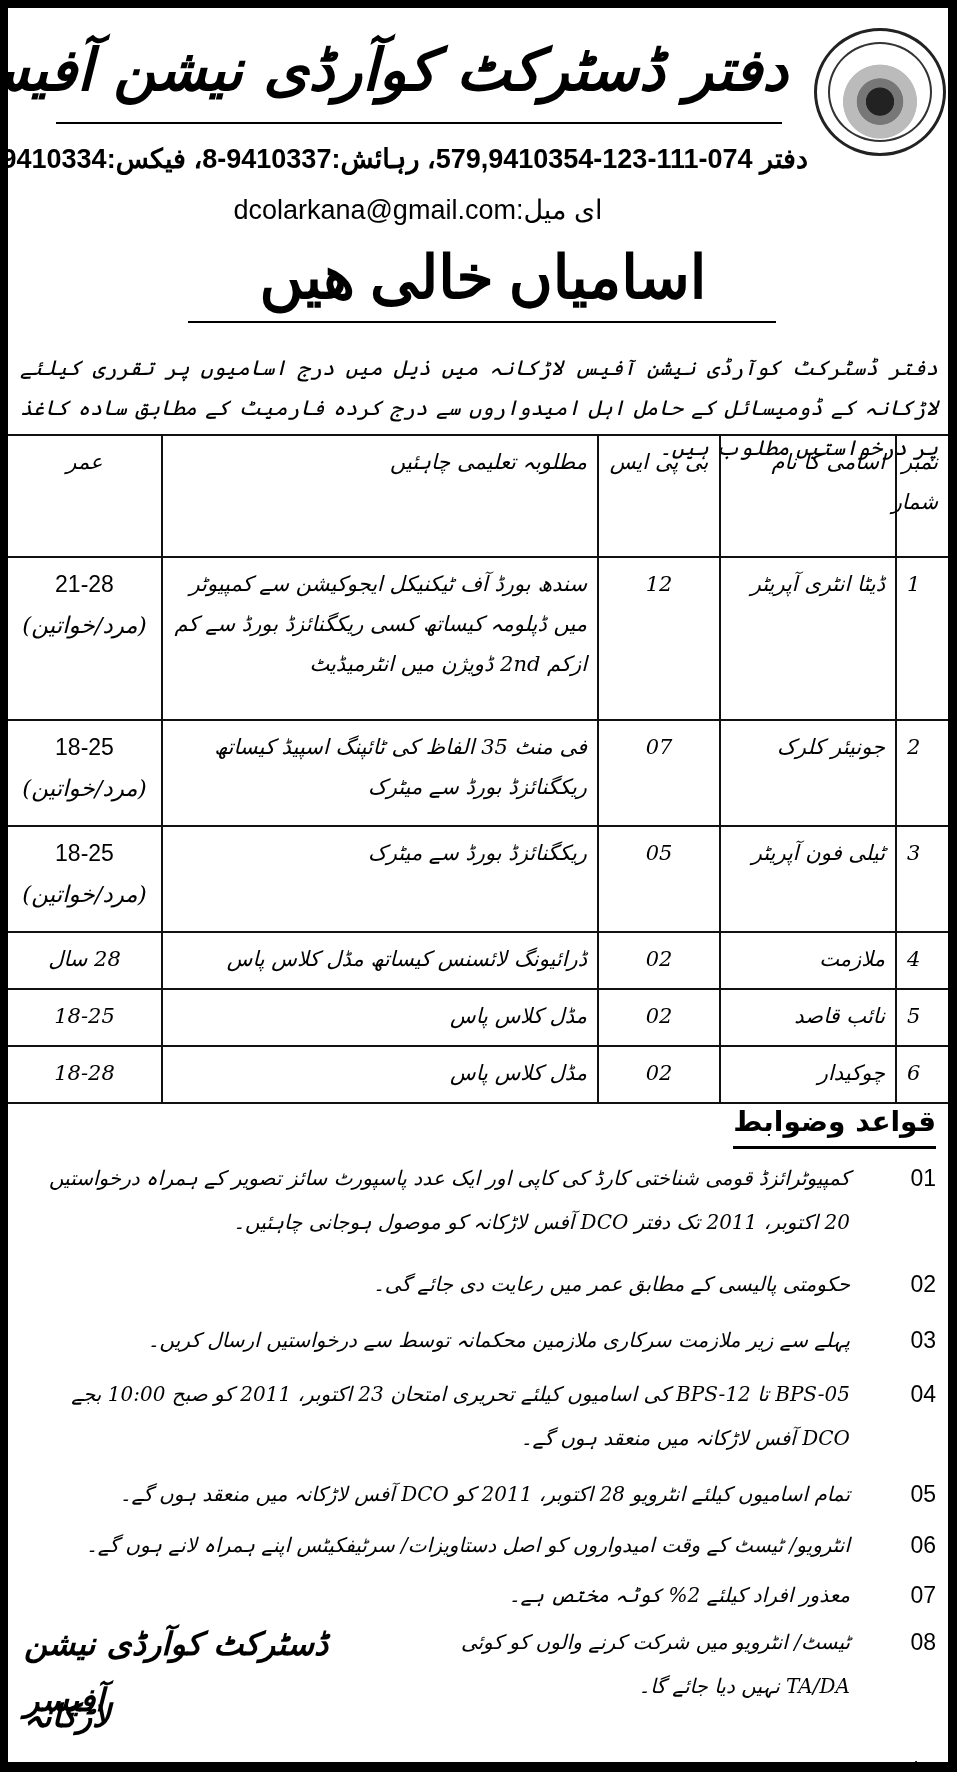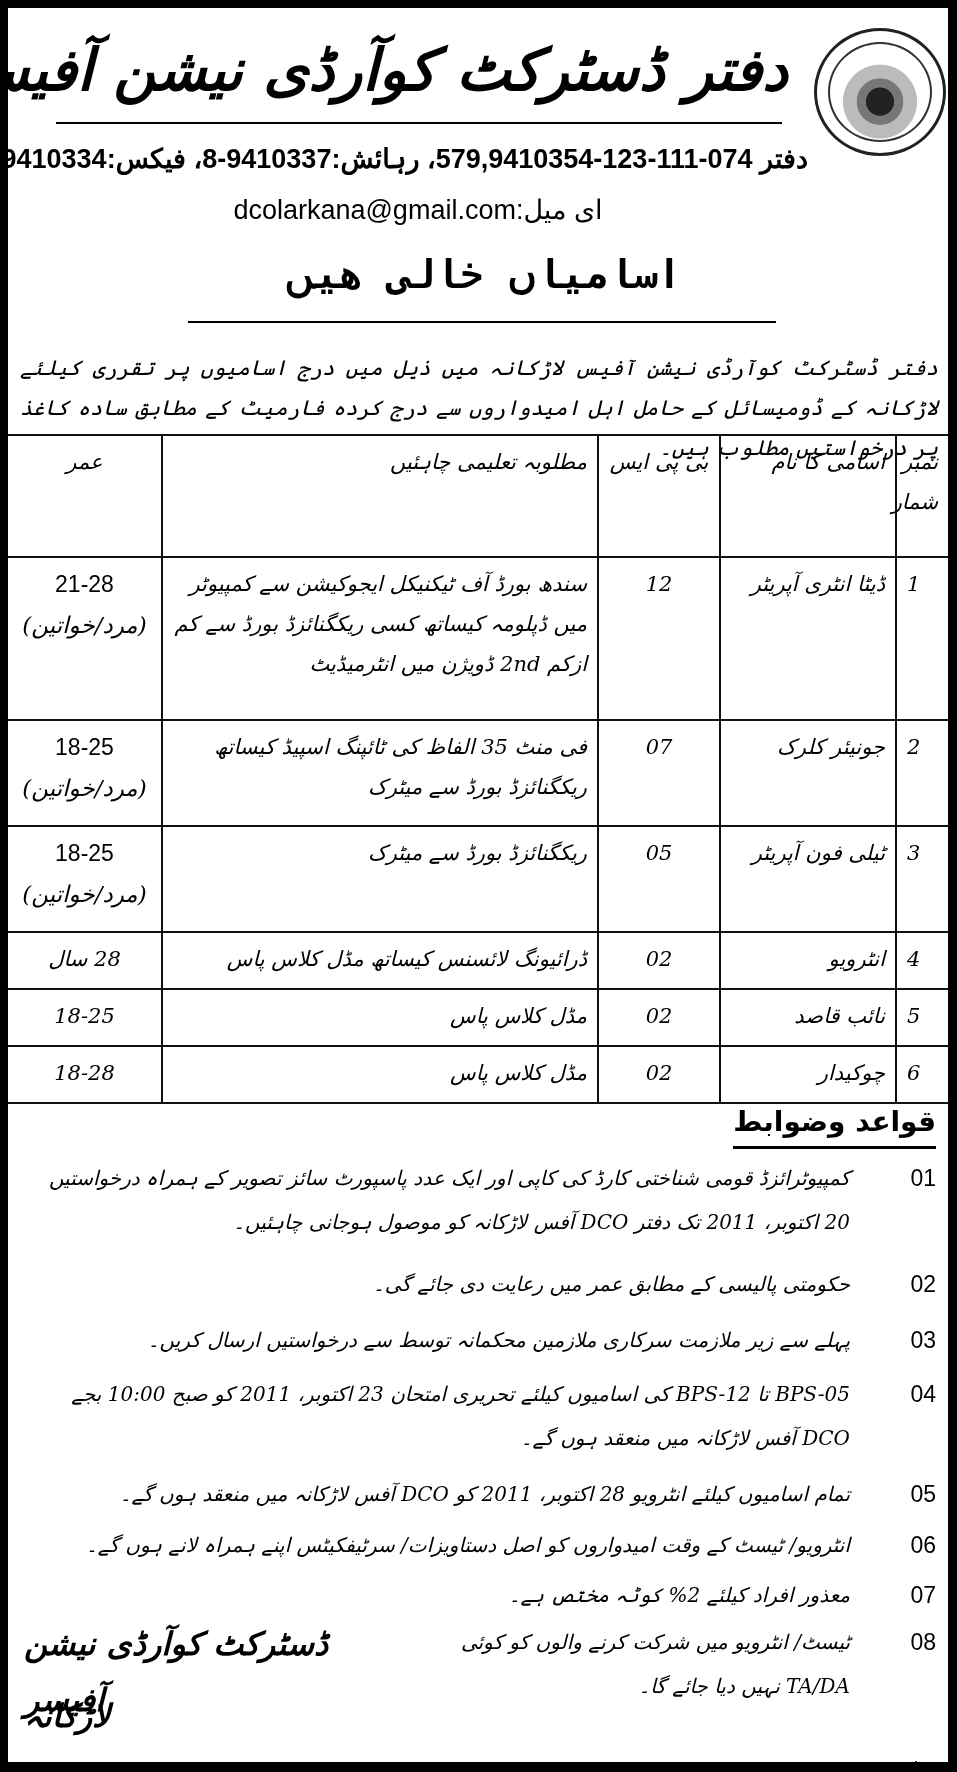--- a/index.html
+++ b/index.html
@@ -32,21 +32,21 @@
       font-family: "Liberation Sans", sans-serif; font-size: 27px; font-weight: bold;
       text-align: center; line-height: 50px; white-space: nowrap; letter-spacing: -0.5px;
     }
     .email-line {
       position: absolute; left: 200px; top: 182px; width: 420px; height: 40px;
       font-family: "Liberation Sans", sans-serif; font-size: 27px;
       text-align: center; line-height: 40px; white-space: nowrap;
     }
     .headline {
       position: absolute; left: 180px; top: 230px; width: 590px; height: 80px;
-      font-family: Liberation Mono, monospace; font-size: 40px; font-weight: bold;
+      font-family: Liberation Serif, serif; font-size: 60px; font-weight: bold;
       text-align: center; line-height: 80px; white-space: nowrap;
     }
     .headline-rule { position: absolute; left: 180px; top: 313px; width: 588px; height: 2px; background: #000; }
     .intro {
       position: absolute; left: 12px; top: 340px; width: 918px; height: 80px;
       font-family: "DejaVu Serif", serif; font-size: 21px; font-style: italic;
       line-height: 40px; text-align: justify; direction: rtl;
     }
 
     
@@ -154,21 +154,21 @@
       <td class="c-name">ٹیلی فون آپریٹر</td>
       <td class="c-bps num">05</td>
       <td class="c-qual">ریکگنائزڈ بورڈ سے میٹرک</td>
       <td class="c-age">
         <span class="num">18-25</span>
         <span class="age-note">(مرد/خواتین)</span>
       </td>
     </tr>
     <tr class="row-s">
       <td class="c-no num">4</td>
-      <td class="c-name">انٹرویو</td>
+      <td class="c-name">ملازمت</td>
       <td class="c-bps num">02</td>
       <td class="c-qual">ڈرائیونگ لائسنس کیساتھ مڈل کلاس پاس</td>
       <td class="c-age">28 سال</td>
     </tr>
     <tr class="row-s">
       <td class="c-no num">5</td>
       <td class="c-name">نائب قاصد</td>
       <td class="c-bps num">02</td>
       <td class="c-qual">مڈل کلاس پاس</td>
       <td class="c-age num">18-25</td>

